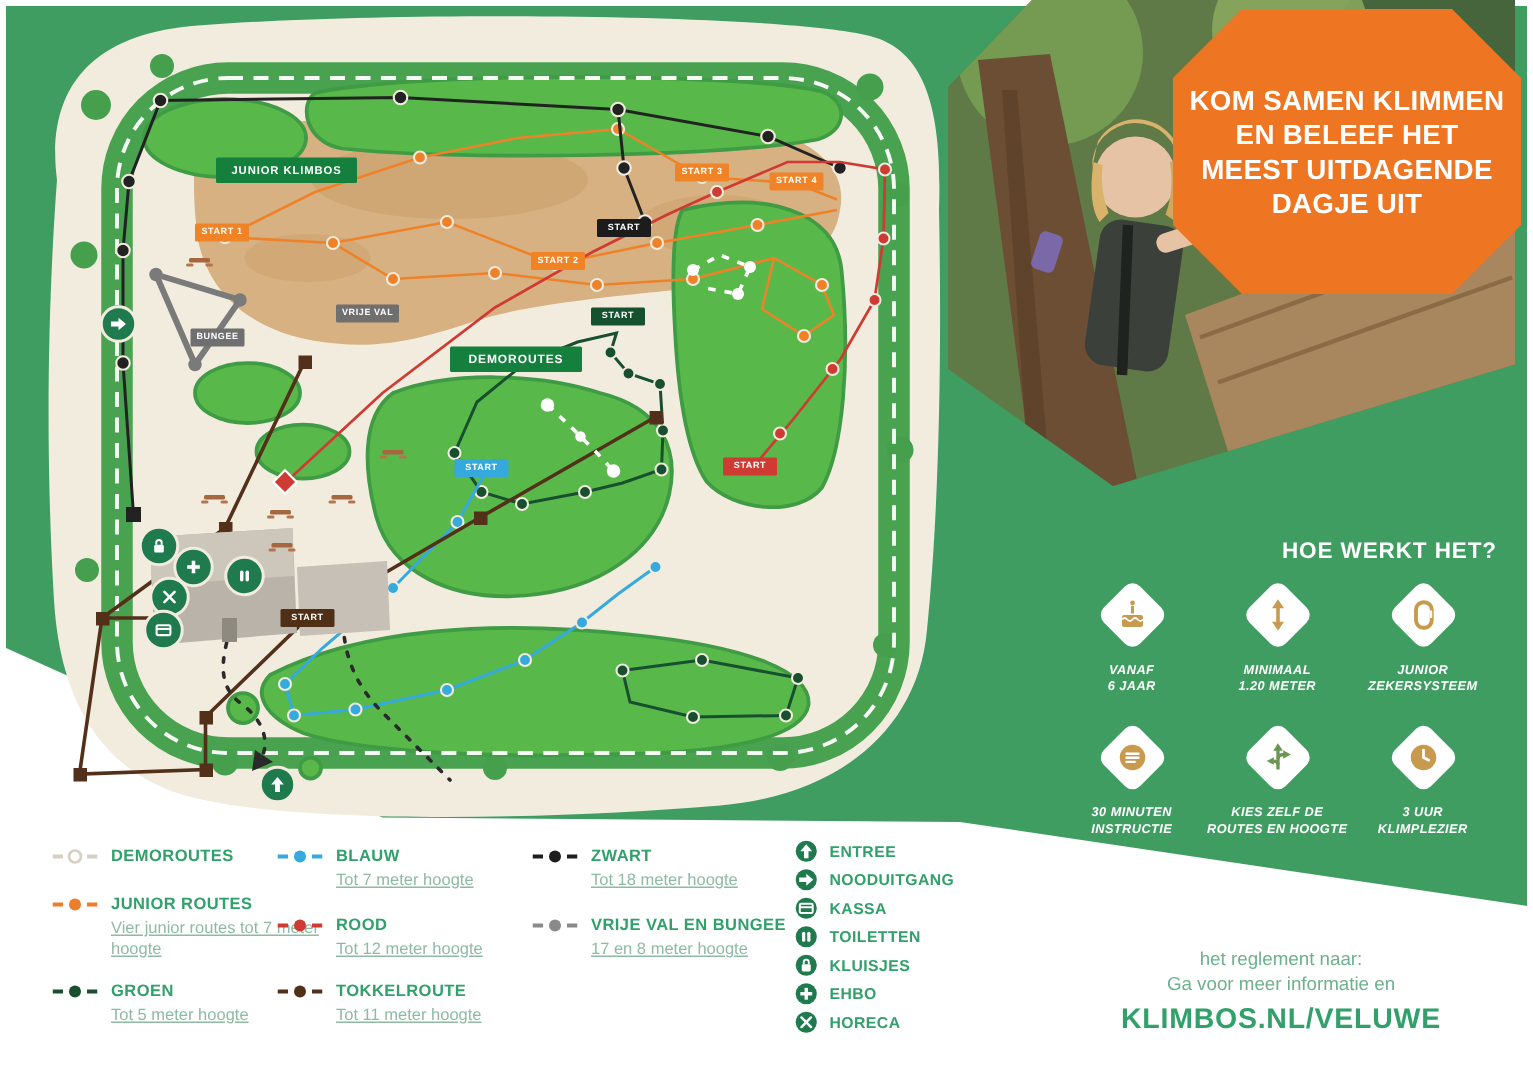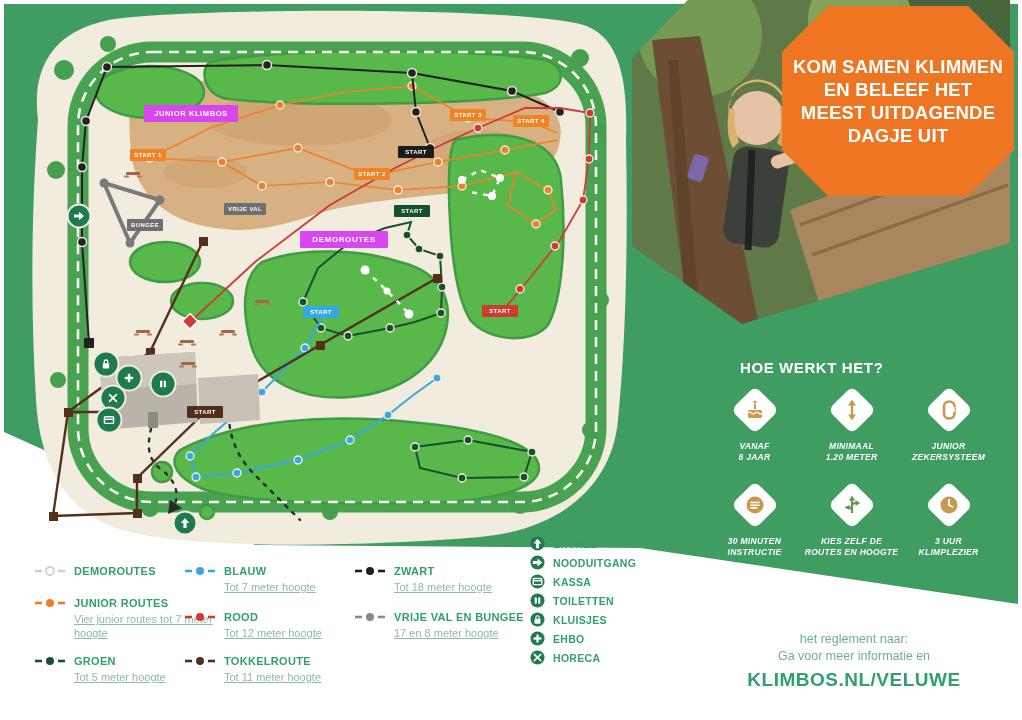--- a/index.html
+++ b/index.html
@@ -5,30 +5,30 @@
   html,body{margin:0;padding:0;background:#fff;}
   #stage{position:relative;width:1022px;height:720px;overflow:hidden;background:#fff;
          font-family:"Liberation Sans",sans-serif;}
   #bg{position:absolute;left:0;top:0;}
   
   #badge{position:absolute;left:782px;top:6px;width:232px;height:190px;background:#ee7623;
          clip-path:polygon(46px 0,186px 0,232px 46px,232px 144px,186px 190px,46px 190px,0 144px,0 46px);
          display:flex;flex-direction:column;align-items:center;justify-content:center;}
   #badge .bl{color:#fff;font-weight:bold;font-size:18.5px;line-height:23px;letter-spacing:.2px;text-align:center;}
   
-  .ml{position:absolute;background:#d946ef;color:#fff;font-weight:bold;font-size:8px;
+  .ml{position:absolute;background:#15803d;color:#fff;font-weight:bold;font-size:8px;
       letter-spacing:.6px;text-align:center;padding:4px 0;border-radius:1px;}
   .sl{position:absolute;width:36px;height:12px;color:#fff;font-weight:bold;font-size:6px;
       letter-spacing:.4px;text-align:center;line-height:12px;border-radius:1px;}
   .sl.or{background:#f08326;} .sl.bk{background:#1c1c1c;} .sl.gr{background:#15502f;}
   .sl.bl{background:#35a8dc;} .sl.rd{background:#cf3a32;} .sl.br{background:#4f2f15;}
   .gl{position:absolute;background:#6f6f6f;color:#fff;font-weight:bold;font-size:6px;
       letter-spacing:.4px;text-align:center;padding:3px 4px;border-radius:1px;}
   
-  #hww-title{position:absolute;left:740px;top:359px;width:258px;text-align:left;color:#fff;
+  #hww-title{position:absolute;left:740px;top:359px;width:258px;text-align:right;color:#fff;
              font-weight:bold;font-size:15px;letter-spacing:.6px;}
   .hww-row{position:absolute;left:706px;width:292px;display:flex;font-style:italic;}
   .hww-item{width:97px;display:flex;flex-direction:column;align-items:center;}
   .diamond{width:34px;height:34px;background:#fff;border-radius:7px;transform:rotate(45deg);
            margin:8px 0 14px 0;display:flex;align-items:center;justify-content:center;}
   .diamond .gi{transform:rotate(-45deg);width:24px;height:24px;}
   .hww-label{color:#fff;font-weight:bold;font-size:8.5px;line-height:10.5px;text-align:center;letter-spacing:.3px;}
   
   .lg-col{position:absolute;}
   .lg-item{position:absolute;}
@@ -526,21 +526,21 @@
             <line x1="0" y1="5" x2="7" y2="5" stroke="#8a8a8a" stroke-width="2.6"></line>
             <circle cx="15" cy="5" r="4" fill="#8a8a8a"></circle>
             <line x1="23" y1="5" x2="30" y2="5" stroke="#8a8a8a" stroke-width="2.6"></line>
           </svg>
       <span class="lg-name">VRIJE VAL EN BUNGEE</span>
     </div>
     <div class="lg-desc">17 en 8 meter hoogte</div>
   </div>
 </div>
 
-<div class="lg-col" style="left:530px;top:534px">
+<div class="lg-col" style="left:530px;top:558px">
   <div class="fac-row">
     <svg class="fac-ic" viewBox="0 0 16 16">
           <circle cx="8" cy="8" r="7.5" fill="#1f7a4e"></circle>
           <use href="#fi-entree"></use>
         </svg>
     <span class="fac-label">ENTREE</span>
   </div>
   <div class="fac-row">
     <svg class="fac-ic" viewBox="0 0 16 16">
           <circle cx="8" cy="8" r="7.5" fill="#1f7a4e"></circle>

